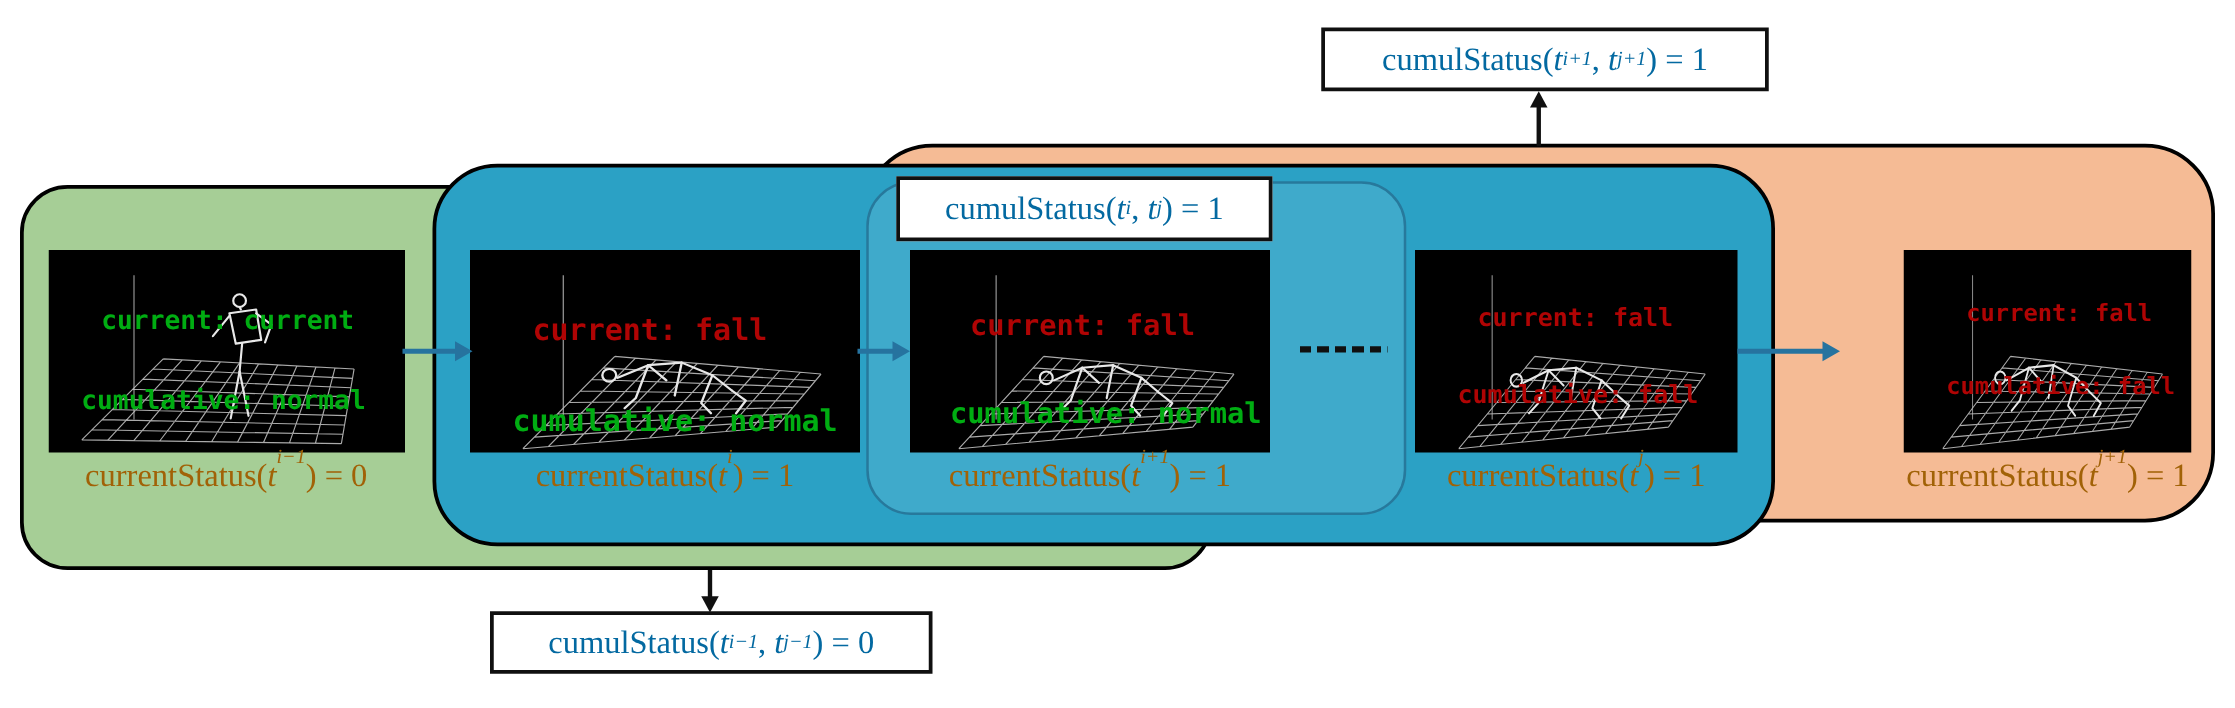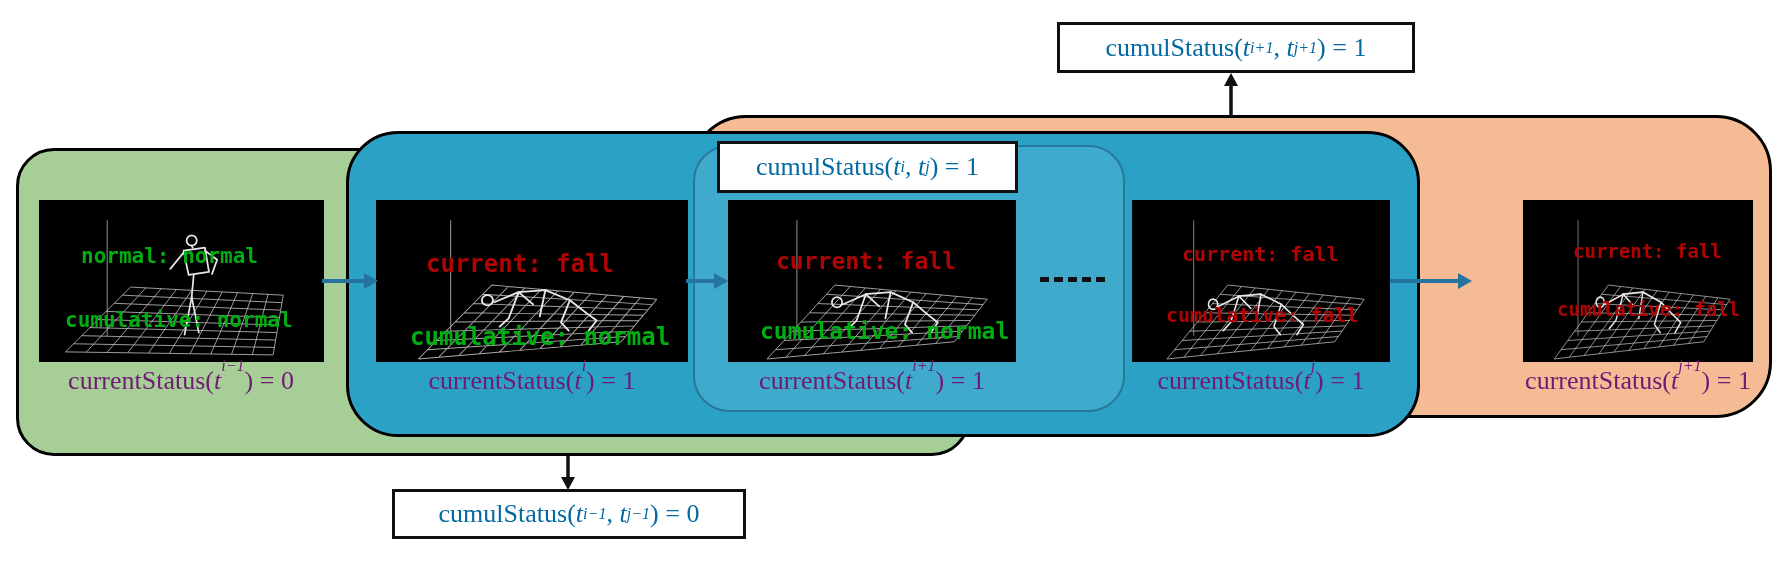--- a/index.html
+++ b/index.html
@@ -17,21 +17,21 @@
   .frame{position:absolute;top:200px;height:162px;background:#000;overflow:hidden;}
   .frame svg.scene{position:absolute;left:0;top:0;width:100%;height:100%;}
   .status{position:absolute;top:3px;left:26px;right:2px;
           font-family:"DejaVu Sans Mono",monospace;font-weight:bold;line-height:1.02;
           white-space:pre;overflow:hidden;}
   .status .l1{padding-left:16px;}
   .fs-a{font-size:21px;} .fs-b{font-size:24px;left:34px;} .fs-c{font-size:23px;left:32px;}
   .fs-d{font-size:20px;left:34px;} .fs-e{font-size:19px;left:34px;}
 
   
-  .frame-label{position:absolute;top:366px;width:320px;height:36px;font-size:26px;color:#701a75;
+  .frame-label{position:absolute;top:366px;width:320px;height:36px;font-size:26px;color:#a16207;
                display:flex;align-items:flex-start;justify-content:center;white-space:pre;}
   .frame-label i,.wbox i{font-style:italic;}
   sub{font-size:0.62em;font-style:italic;line-height:0;}
 
   
   .wbox{position:absolute;background:#fff;border:3px solid #101010;box-sizing:border-box;
         display:flex;align-items:center;justify-content:center;font-size:26px;color:#0369a1;white-space:pre;}
   .wbox-top   {left:1057px; top:22px;  width:358px; height:51px;}
   .wbox-middle{left:717px;  top:141px; width:301px; height:52px;}
   .wbox-bottom{left:392px;  top:489px; width:354px; height:50px;}
@@ -60,21 +60,21 @@
           <path d="M142,50 L163,47 L167,71 L147,74 L142,50"></path>
           <path d="M152,74 L150,96"></path>
           <path d="M142,52 L129,68"></path>
           <path d="M163,50 L175,59 L170,73"></path>
           <path d="M150,96 L143,133"></path>
           <path d="M150,96 L157,131"></path>
           <path d="M151,47 L150,45"></path>
         </g>
       </svg>
     <div class="status fs-a">
-      <div class="l1" style="color: rgb(0, 173, 18);">normal: normal</div>
+      <div class="l1" style="color: rgb(0, 173, 18);">current: current</div>
       <div class="l2" style="color: rgb(0, 173, 18);">cumulative: normal</div>
     </div>
   </div>
 
   <div class="frame" style="left:376px;width:312px;">
     <svg class="scene" viewBox="0 0 280 160" preserveAspectRatio="none">
         <line x1="67" y1="20" x2="67" y2="134" stroke="#8a8a8a" stroke-width="1"></line>
         <path d="M38.0,157.0L104.0,84.0M56.2,155.3L118.8,85.4M74.4,153.6L133.6,86.8M92.6,151.9L148.4,88.2M110.8,150.2L163.2,89.6M129.0,148.5L178.0,91.0M147.2,146.8L192.8,92.4M165.4,145.1L207.6,93.8M183.6,143.4L222.4,95.2M201.8,141.7L237.2,96.6M220.0,140.0L252.0,98.0M38.0,157.0L220.0,140.0M46.3,147.9L224.0,134.8M54.5,138.8L228.0,129.5M62.8,129.6L232.0,124.3M71.0,120.5L236.0,119.0M79.3,111.4L240.0,113.8M87.5,102.3L244.0,108.5M95.8,93.1L248.0,103.3M104.0,84.0L252.0,98.0" stroke="#bdbdbd" stroke-width="0.9" fill="none" opacity="0.9"></path>
         <g stroke="#e8e8e8" stroke-width="1.7" fill="none" stroke-linecap="round" stroke-linejoin="round" transform="translate(16,-4)">
           <circle cx="84" cy="103" r="5"></circle>

